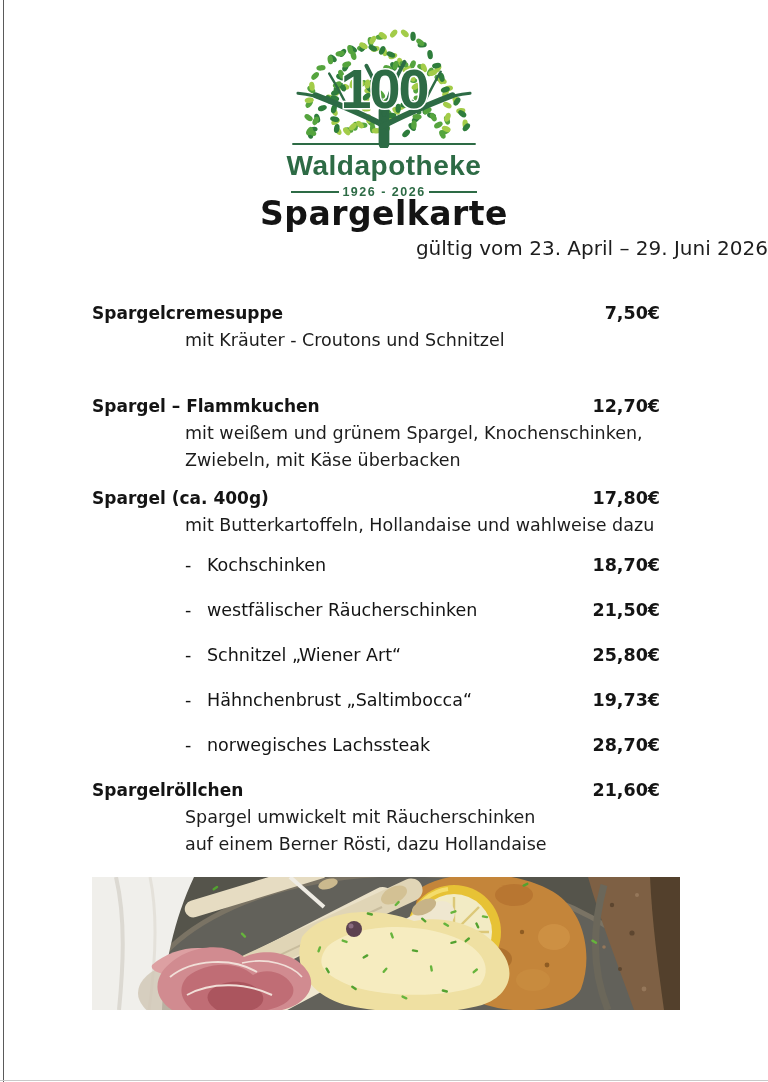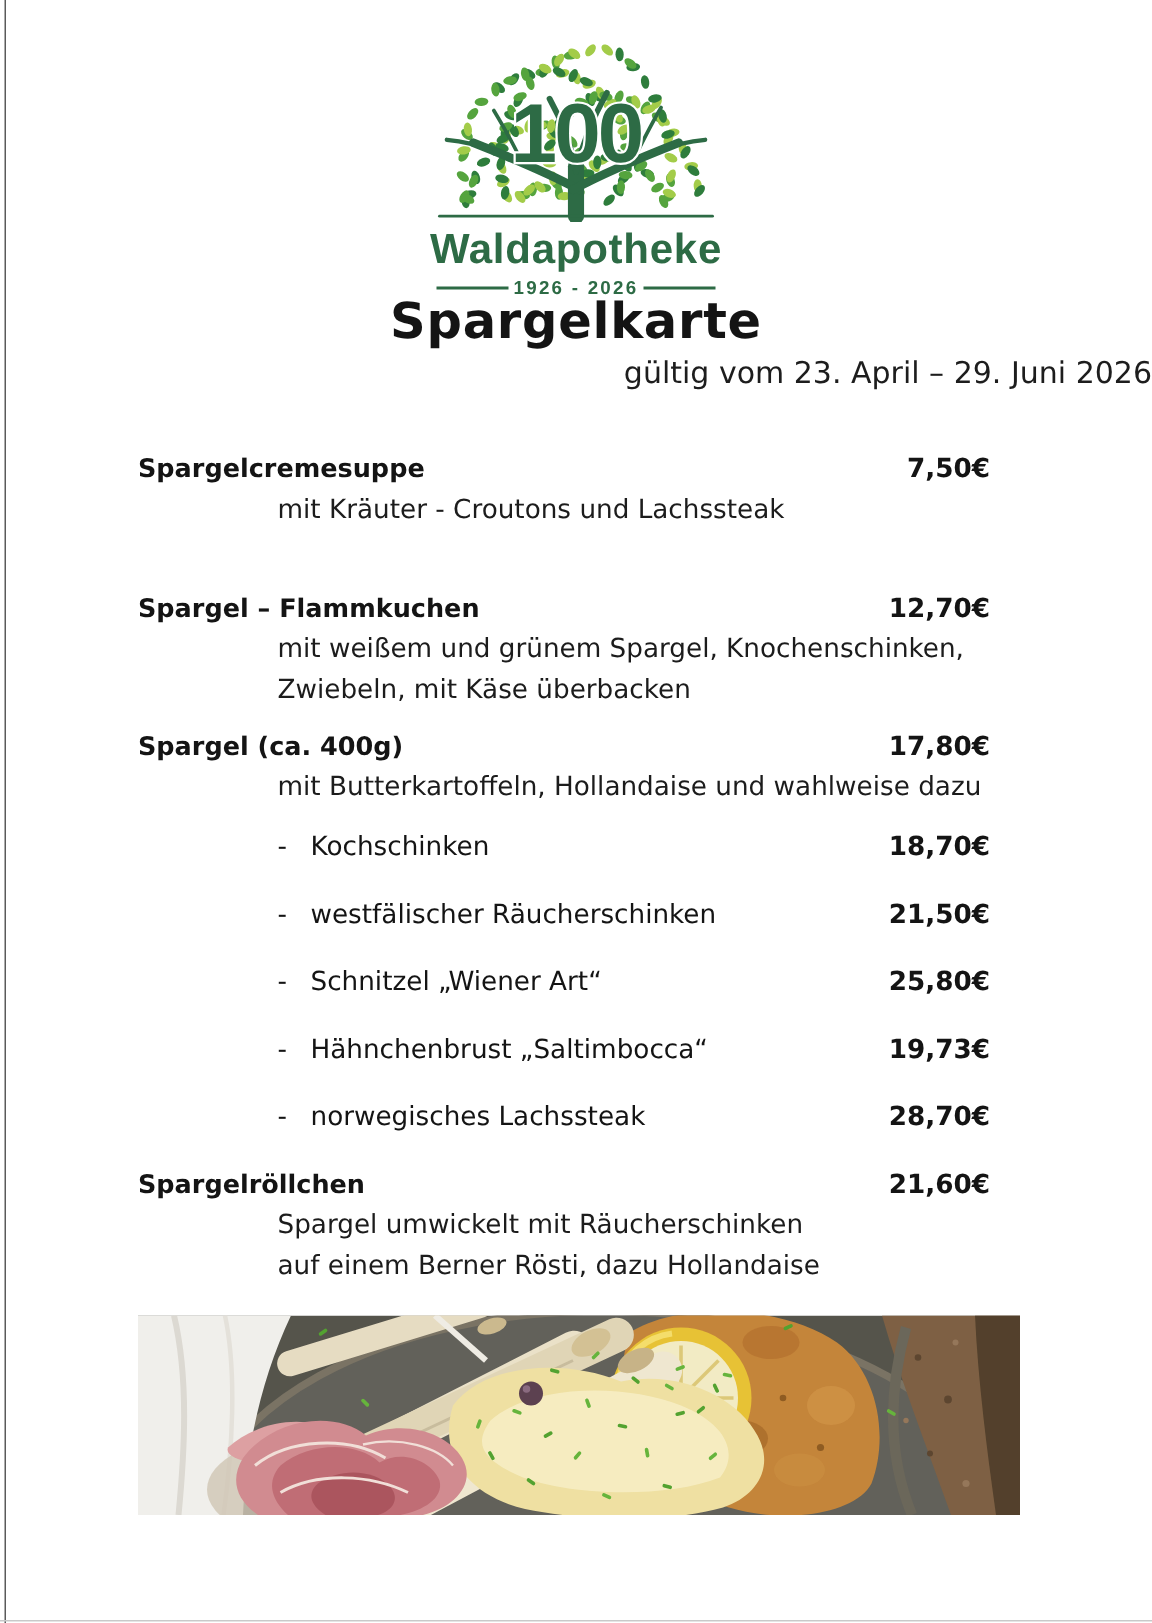--- a/index.html
+++ b/index.html
@@ -223,21 +223,21 @@
   </div>
 
   <div class="title">Spargelkarte</div>
   <div class="subtitle">gültig vom 23. April – 29. Juni 2026</div>
 
   <div class="menu">
     <div class="r" style="top:0">
       <span class="nm">Spargelcremesuppe</span>
       <span class="pr">7,50€</span>
     </div>
-    <div class="d" style="top:27px">mit Kräuter - Croutons und Lachssteak</div>
+    <div class="d" style="top:27px">mit Kräuter - Croutons und Schnitzel</div>
 
     <div class="r" style="top:93px">
       <span class="nm">Spargel – Flammkuchen</span>
       <span class="pr">12,70€</span>
     </div>
     <div class="d" style="top:120px">mit weißem und grünem Spargel, Knochenschinken,</div>
     <div class="d" style="top:147px">Zwiebeln, mit Käse überbacken</div>
 
     <div class="r" style="top:185px">
       <span class="nm">Spargel (ca. 400g)</span>

